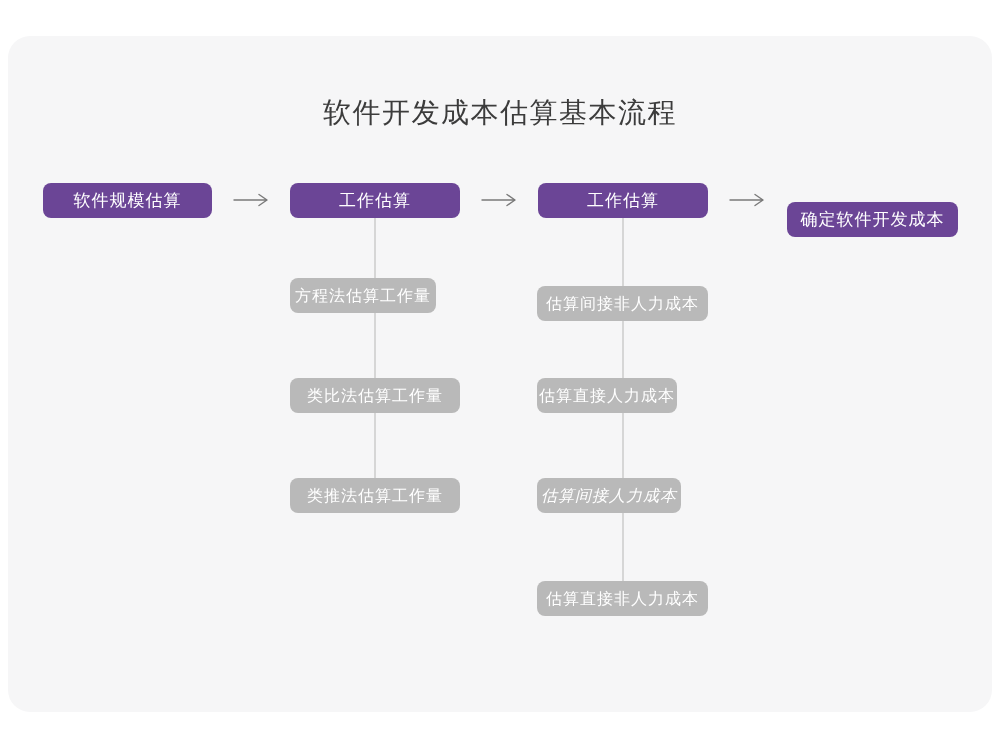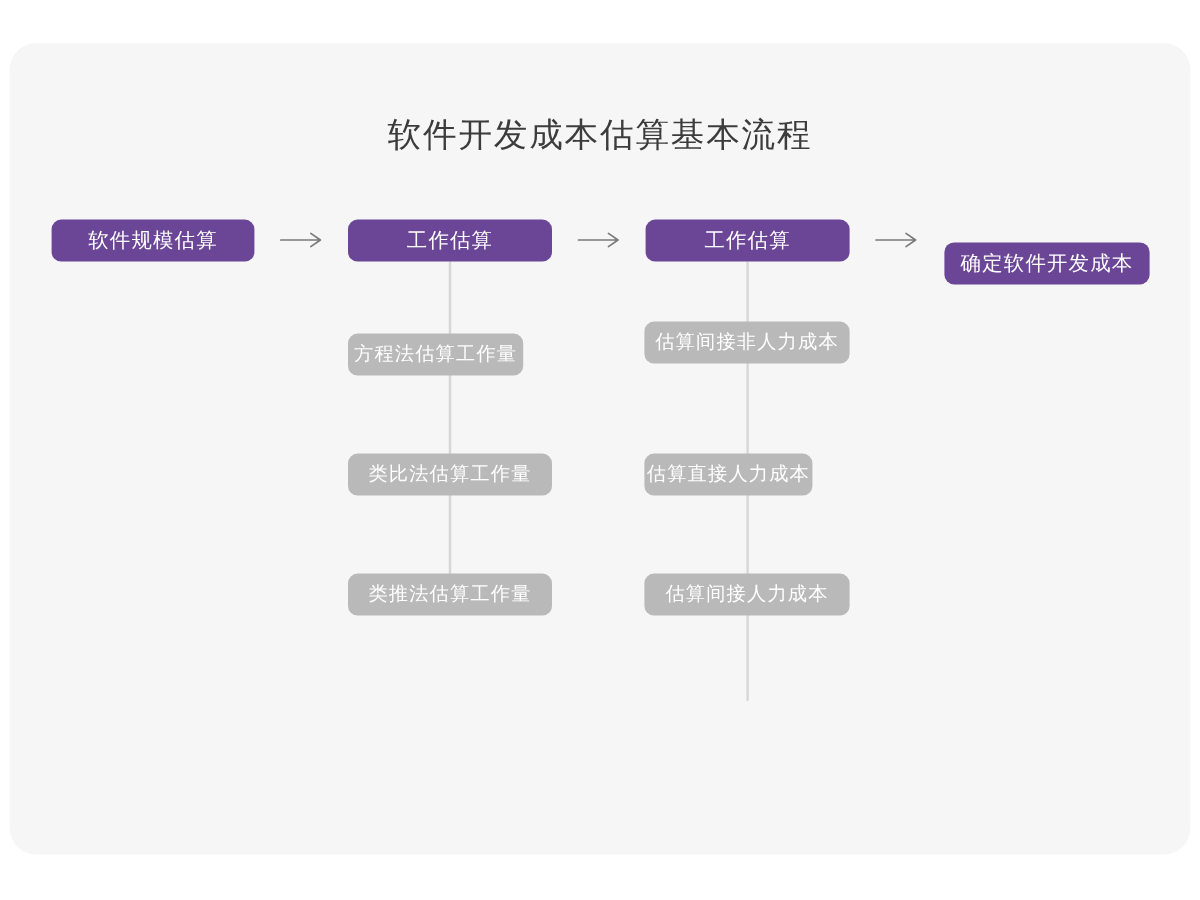--- a/index.html
+++ b/index.html
@@ -92,17 +92,18 @@
   <svg class="arrow" style="left:729px;" viewBox="0 0 36 16">
     <path d="M1 8 H33 M26 2.5 L34 8 L26 13.5" fill="none" stroke="#7a7a7a" stroke-width="1.4" stroke-linecap="round" stroke-linejoin="round"></path>
   </svg>
 
   <div class="box main-box" style="left:787px; top:183px; width:171px;margin-top:19px;">确定软件开发成本</div>
 
   <div class="box sub-box" style="left:290px; top:278px; width:146px;">方程法估算工作量</div>
   <div class="box sub-box" style="left:290px; top:378px; width:170px;">类比法估算工作量</div>
   <div class="box sub-box" style="left:290px; top:478px; width:170px;">类推法估算工作量</div>
 
-  <div class="box sub-box" style="left:537px; top:268px; width:171px;">估算间接非人力成本</div>
+  <div class="box sub-box" style="left:537px; top:286px; width:171px;">估算间接非人力成本</div>
   <div class="box sub-box" style="left:537px; top:378px; width:140px;">估算直接人力成本</div>
-  <div class="box sub-box" style="left:537px; top:478px; width:171px;">估算间接人力成本</div>
+  <div class="box sub-box" style="left:537px; top:478px; width:144px;font-style:italic;">估算间接人力成本</div>
+  <div class="box sub-box" style="left:537px; top:581px; width:171px;">估算直接非人力成本</div>
 
 </div>
 
 </body></html>

